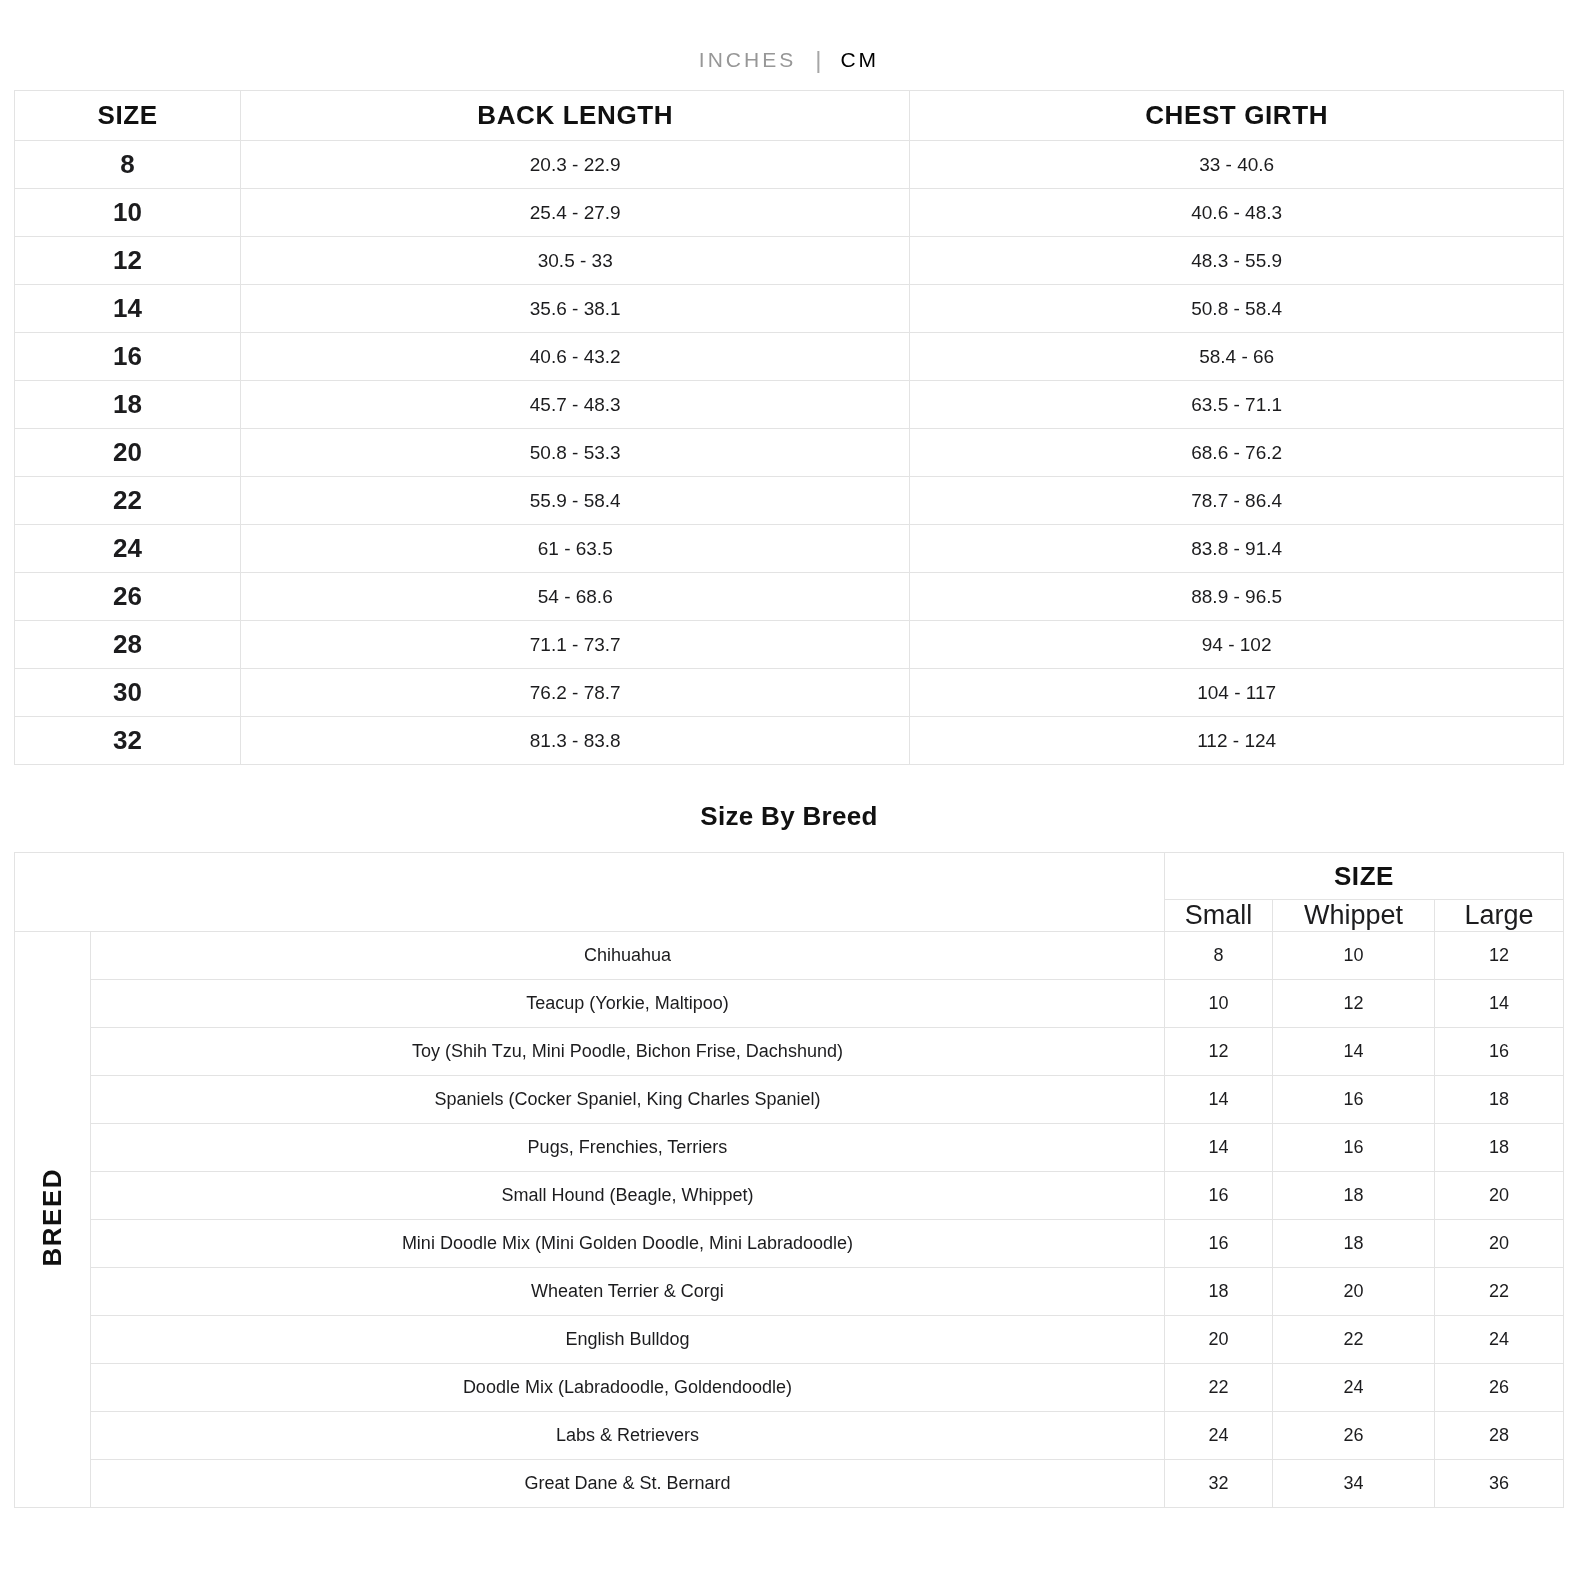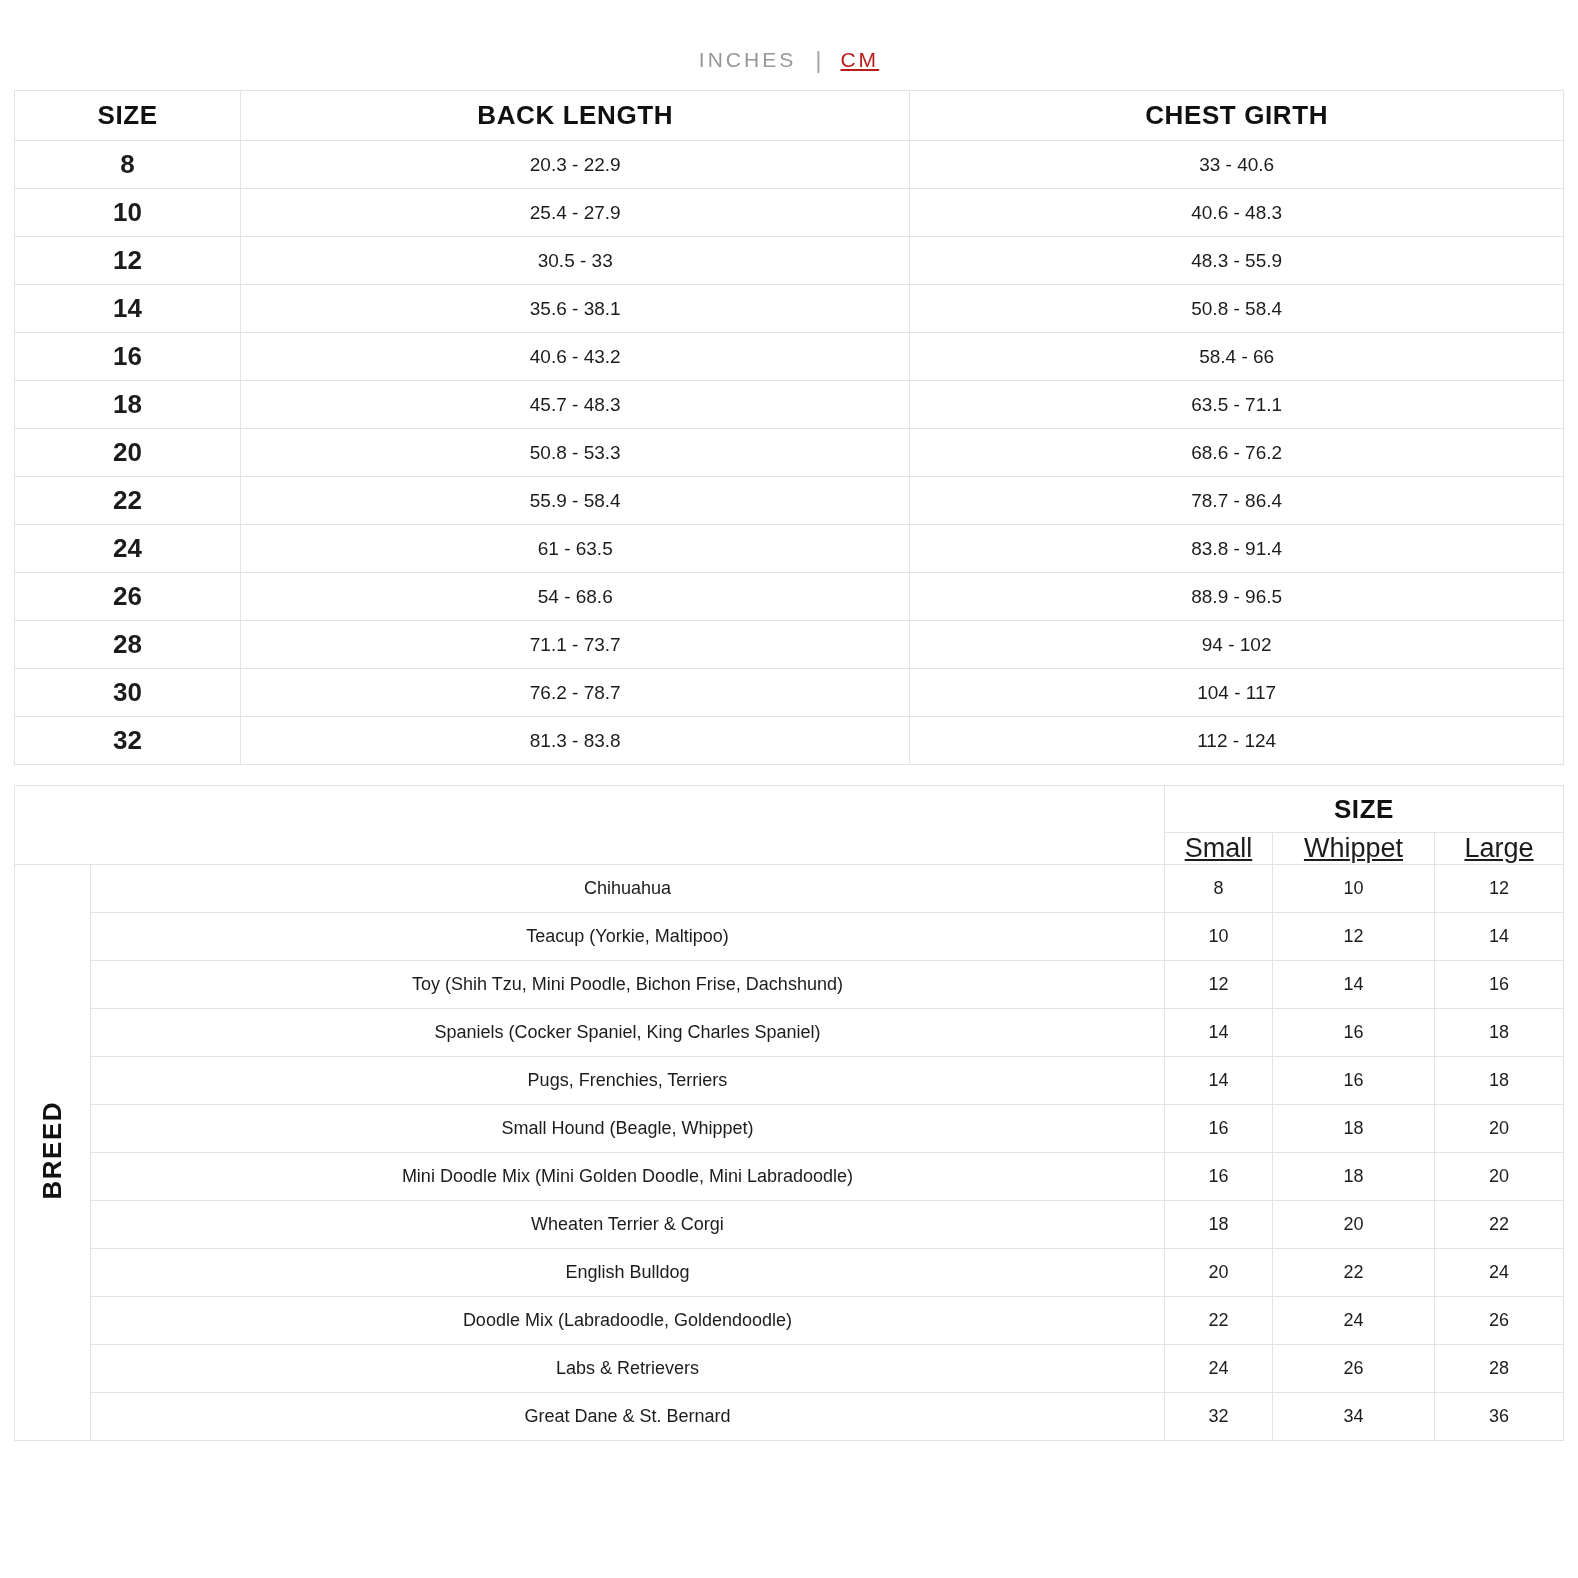--- a/index.html
+++ b/index.html
@@ -24,21 +24,21 @@
     margin-top: 20px;
     display: flex;
     justify-content: center;
     align-items: center;
     gap: 19px;
     font-size: 21px;
     line-height: 28px;
   }
   .unit-tab { letter-spacing: 3px; cursor: pointer; }
   .tab-inches { color: #979797; }
-  .tab-cm { color: #b91c1c; text-decoration: underline; }
+  .tab-cm { color: #000000; }
   .tab-sep {
     color: #a6a6a6;
     font-weight: 300;
     font-size: 24px;
     letter-spacing: 0;
   }
 
   table {
     width: 100%;
     border-collapse: collapse;
@@ -74,21 +74,20 @@
     font-size: 26px;
     font-weight: 700;
     letter-spacing: 0.6px;
     color: #111111;
   }
   .breed-table .empty-corner { background: #ffffff; }
   .breed-table .size-sub-header {
     height: 32px;
     font-size: 27px;
     font-weight: 400;
-    text-decoration: underline;
   }
   .breed-table tbody td {
     height: 48px;
     font-size: 18px;
     font-weight: 400;
   }
   .breed-axis-cell { background: #ffffff; }
   .vertical-text {
     display: inline-block;
     writing-mode: vertical-rl;
@@ -186,20 +185,21 @@
           <td>104 - 117</td>
         </tr>
         <tr>
           <td class="size-col">32</td>
           <td>81.3 - 83.8</td>
           <td>112 - 124</td>
         </tr>
       </tbody>
   </table>
 
+  <h2 class="section-title title-2">Size By Breed</h2>
 
   <table class="breed-table">
     <colgroup>
       <col style="width:76px">
       <col>
       <col style="width:108px">
       <col style="width:162px">
       <col style="width:129px">
     </colgroup>
     <thead>

